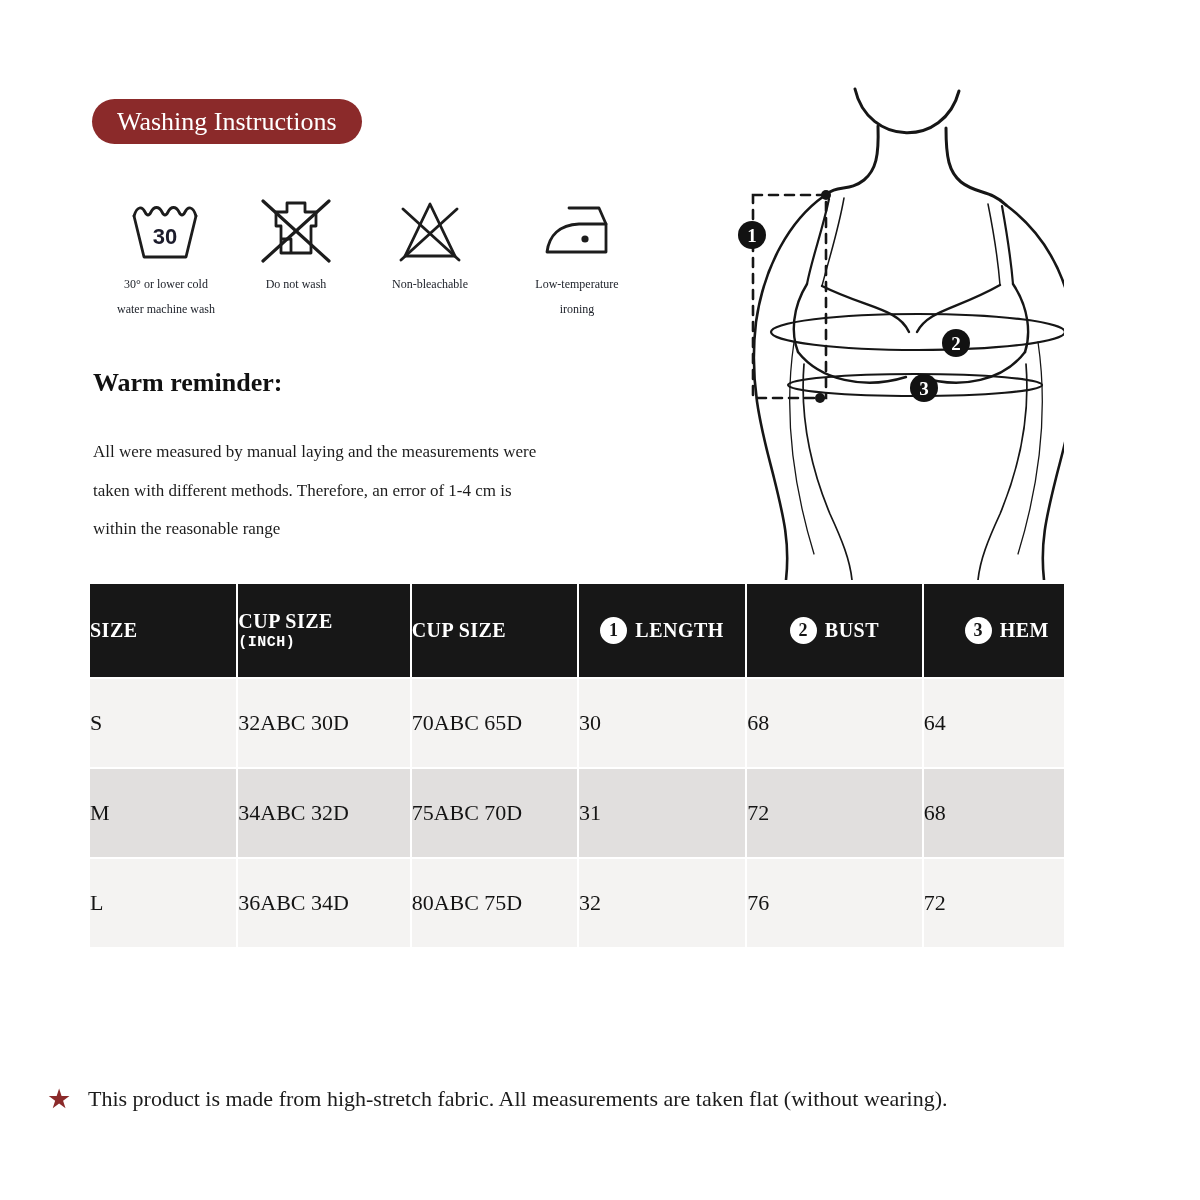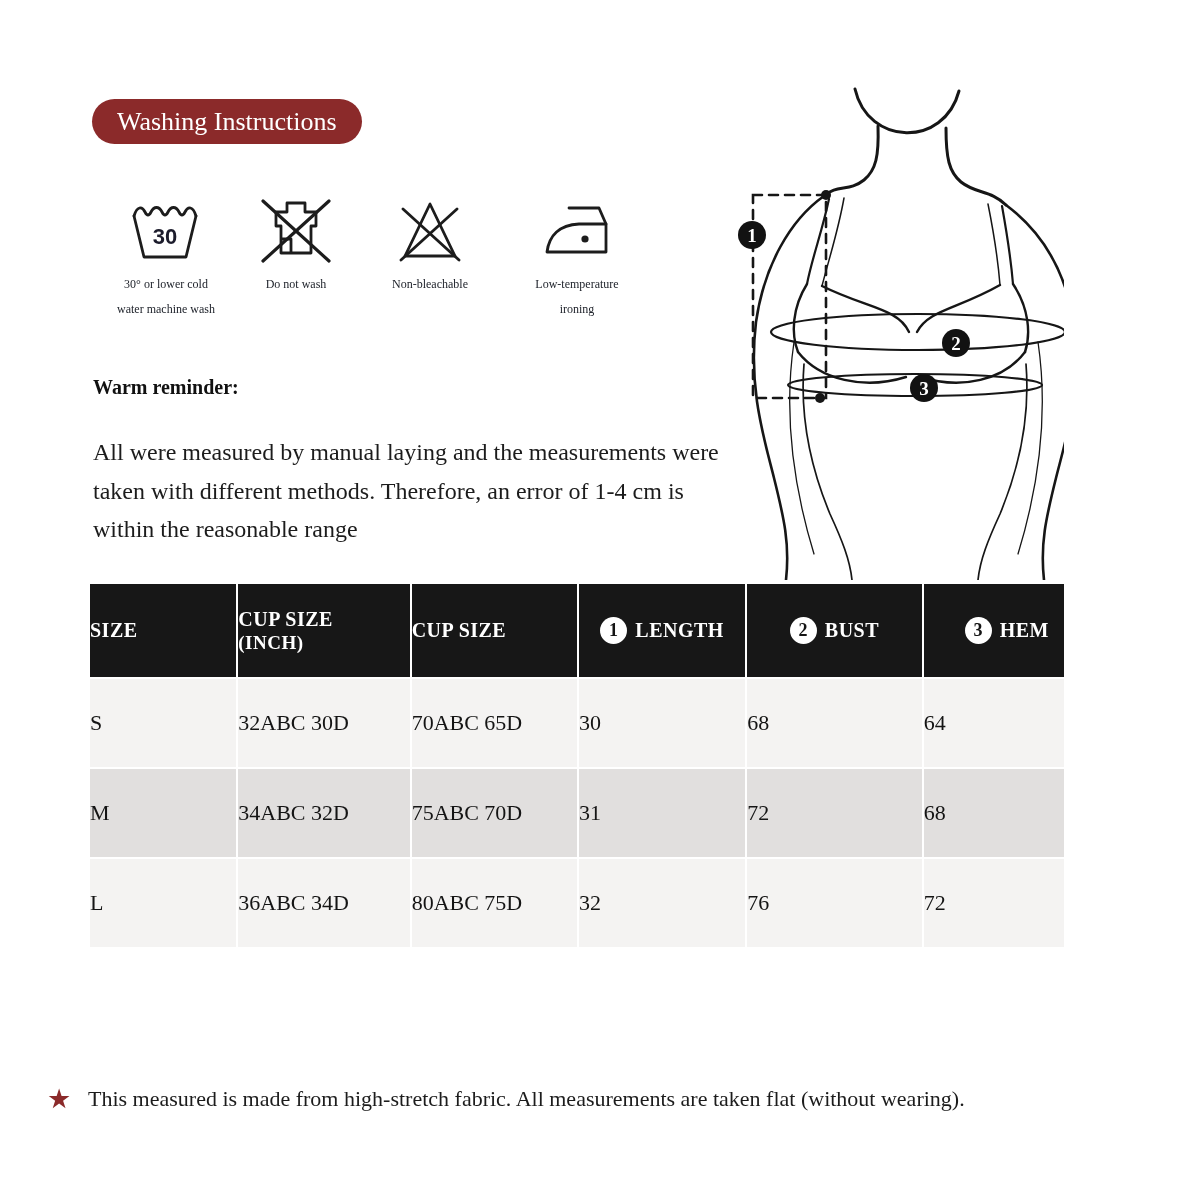--- a/index.html
+++ b/index.html
@@ -17,38 +17,38 @@
   
   .care-item { position:absolute; top:194px; text-align:center; }
   .care-item .icon-box { height:74px; display:flex; align-items:center; justify-content:center; }
   .care-item svg { display:block; }
   .care-label { margin-top:4px; font-size:12px; line-height:25px; color:#20242c; }
   .ci-1 { left:84px;  width:164px; }
   .ci-2 { left:240px; width:112px; }
   .ci-3 { left:356px; width:148px; }
   .ci-4 { left:498px; width:158px; }
   
-  .reminder-h { position:absolute; left:93px; top:376px; font-size:20px; font-weight:bold; color:#111; }
-  .reminder-p { position:absolute; left:93px; top:433px; font-size:24px; line-height:38.5px; color:#1c1c1c; white-space:nowrap; }
+  .reminder-h { position:absolute; left:93px; top:368px; font-size:26px; font-weight:bold; color:#111; }
+  .reminder-p { position:absolute; left:93px; top:433px; font-size:17px; line-height:38.5px; color:#1c1c1c; white-space:nowrap; }
   
   .diagram { position:absolute; left:698px; top:80px; }
   
   table.size-table {
     position:absolute; left:88px; top:582px; width:1004px;
     border-collapse:collapse; table-layout:fixed; text-align:left;
   }
   .size-table th, .size-table td { border:2px solid #ffffff; }
   .size-table thead th {
     background:#171717; color:#ffffff; height:95px;
     font-weight:700; font-size:20px; letter-spacing:0.5px; vertical-align:middle;
   }
   .size-table td { height:90px; font-size:22px; color:#141414; vertical-align:middle; }
   tr.row-light td { background:#f4f3f2; }
   tr.row-dark  td { background:#e1dfde; }
-  .h-sub { font-size:19px; font-weight:700; margin-top:1px; }
+  .h-sub { font-size:15px; font-weight:700; margin-top:1px;font-family:Liberation Mono, monospace; }
   .h-flex { display:flex; align-items:center; justify-content:center; gap:8px; }
   .num-circle {
     display:inline-flex; width:27px; height:27px; border-radius:50%;
     background:#ffffff; color:#141414; align-items:center; justify-content:center;
     font-size:18px; font-weight:700; flex:0 0 auto;
   }
   
   .footnote { position:absolute; left:47px; top:1077px; width:1130px; }
   .footnote-row { display:flex; align-items:flex-start; }
   .footnote-star { color:#8b2a2a; font-size:27px; line-height:44px; width:41px; flex:0 0 auto; }
@@ -246,18 +246,18 @@
         <td>76</td>
         <td>72</td>
       </tr>
     </tbody>
   </table>
 
   <div class="footnote">
     <div class="footnote-row">
       <div class="footnote-star">★</div>
       <div class="footnote-text">
-        <div>This measured is made from high-stretch fabric. All measurements are taken flat (without wearing).</div>
+        <div>This product is made from high-stretch fabric. All measurements are taken flat (without wearing).</div>
       </div>
     </div>
   </div>
 
 </div>
 
 </body></html>

